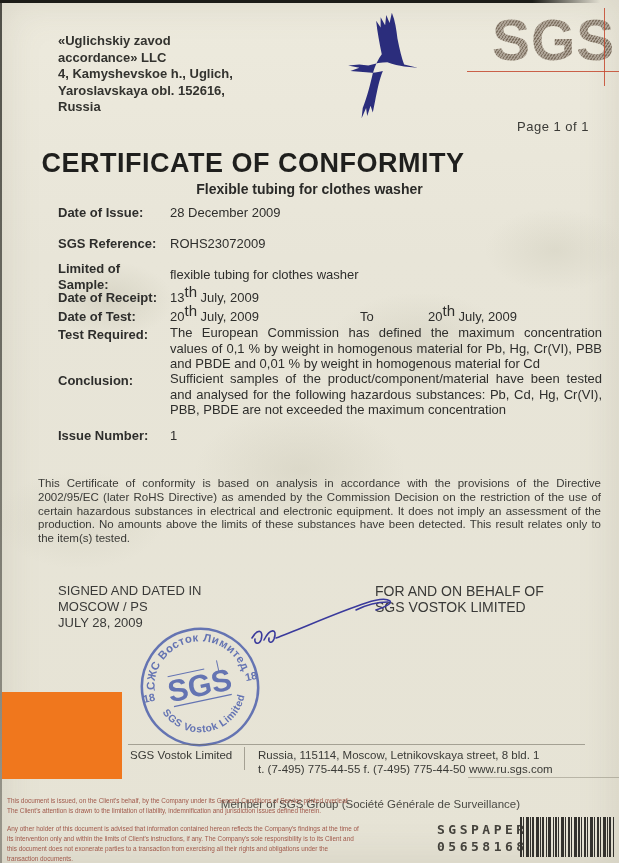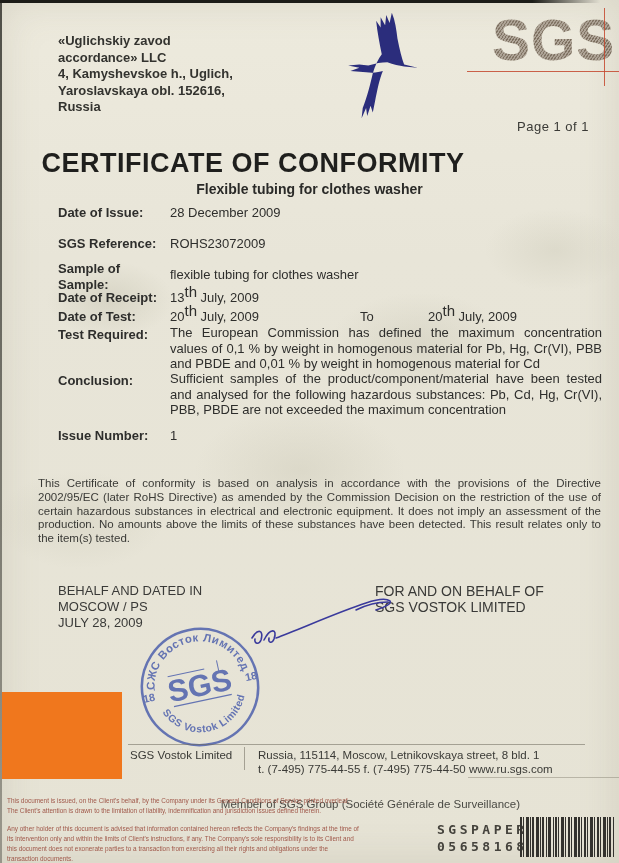--- a/index.html
+++ b/index.html
@@ -100,21 +100,21 @@
   <div class="abs title">CERTIFICATE OF CONFORMITY</div>
   <div class="abs subtitle">Flexible tubing for clothes washer</div>
 
   <div class="abs flabel" style="top:205px">Date of Issue:</div>
   <div class="abs fvalue" style="top:205px">28 December 2009</div>
 
   <div class="abs flabel" style="top:236px">SGS Reference:</div>
   <div class="abs fvalue" style="top:236px">ROHS23072009</div>
 
   <div class="abs flabel" style="top:261px">
-    <div>Sample of</div>
+    <div>Limited of</div>
     <div>Sample:</div>
   </div>
   <div class="abs fvalue" style="top:267px">flexible tubing for clothes washer</div>
 
   <div class="abs flabel" style="top:290px">Date of Receipt:</div>
   <div class="abs fvalue" style="top:290px"><span>13</span><sup>th</sup><span> July, 2009</span></div>
 
   <div class="abs flabel" style="top:309px">Date of Test:</div>
   <div class="abs fvalue" style="top:309px">
     <span style="position:absolute;left:0"><span>20</span><sup>th</sup><span> July, 2009</span></span>
@@ -127,21 +127,21 @@
 
   <div class="abs flabel" style="top:373px">Conclusion:</div>
   <div class="abs fvalue just" style="top:371px">Sufficient samples of the product/component/material have been tested and analysed for the following hazardous substances: Pb, Cd, Hg, Cr(VI), PBB, PBDE are not exceeded the maximum concentration</div>
 
   <div class="abs flabel" style="top:428px">Issue Number:</div>
   <div class="abs fvalue" style="top:428px">1</div>
 
   <div class="abs bodypara">This Certificate of conformity is based on analysis in accordance with the provisions of the Directive 2002/95/EC (later RoHS Directive) as amended by the Commission Decision on the restriction of the use of certain hazardous substances in electrical and electronic equipment. It does not imply an assessment of the production. No amounts above the limits of these substances have been detected. This result relates only to the item(s) tested.</div>
 
   <div class="abs signed">
-    <div>BEHALF AND DATED IN</div>
+    <div>SIGNED AND DATED IN</div>
     <div>MOSCOW / PS</div>
     <div>JULY 28, 2009</div>
   </div>
   <div class="abs behalf">
     <div>FOR AND ON BEHALF OF</div>
     <div>SGS VOSTOK LIMITED</div>
   </div>
 
   <div class="abs sig">
     <svg width="170" height="62" viewBox="0 0 170 62">

